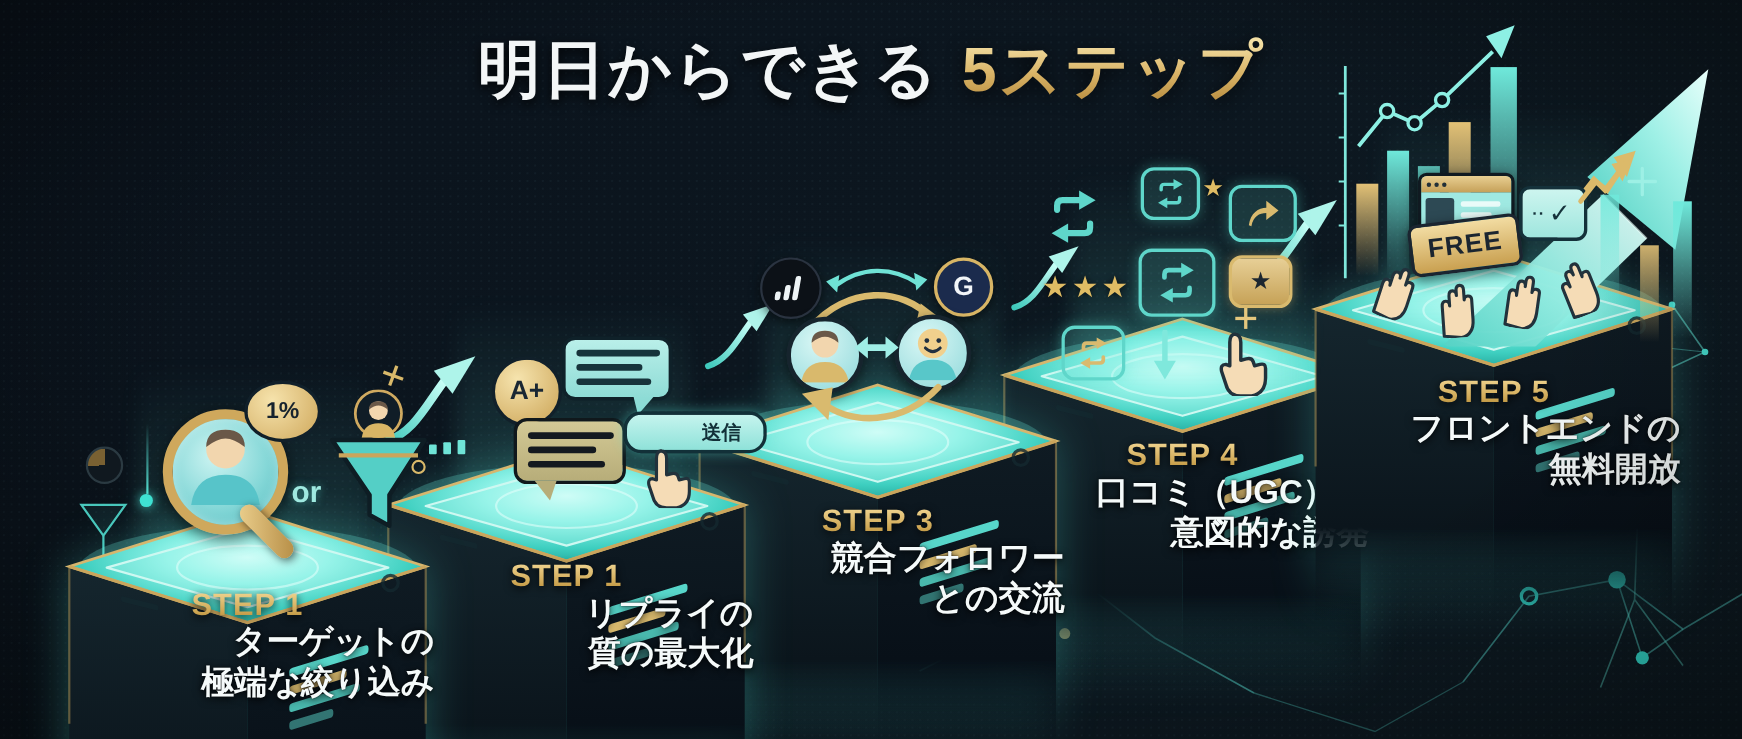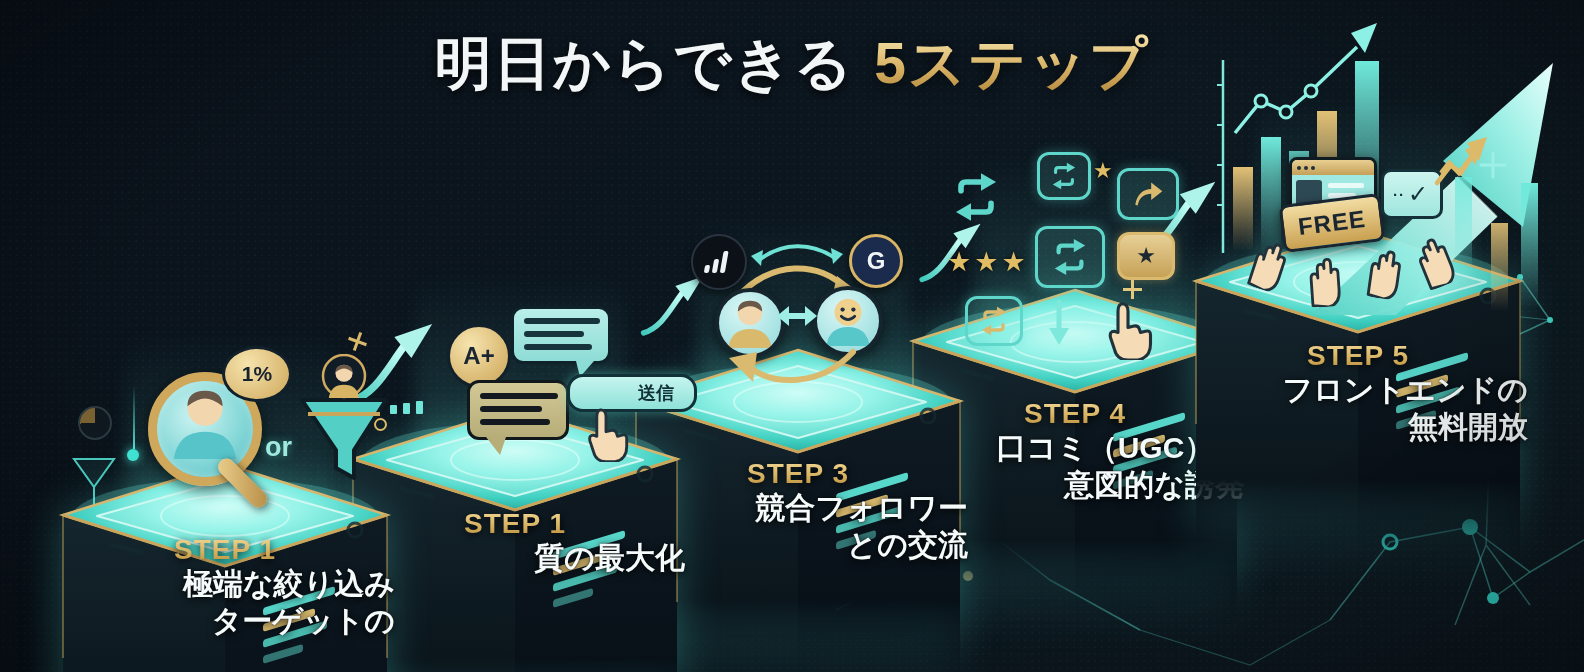--- a/index.html
+++ b/index.html
@@ -279,31 +279,32 @@
   </div>
   <div class="abs mini-dots" style="left:390px;top:400px;z-index:6;"><b></b><b style="height:11px;"></b><b style="height:13px;"></b></div>
   <div class="abs" style="left:374px;top:418px;width:9px;height:9px;border:2px solid #d9b96a;border-radius:50%;z-index:6;"></div>
 
   <div class="abs step" style="left:55px;top:458px;z-index:5;height:214px;">
     <svg class="podium" width="340" height="340" viewBox="0 0 340 340">
         <use href="#podium"></use>
       </svg>
     <div class="abs step-text" style="top:76px;">
       <div class="step-label">STEP 1</div>
+      <div class="step-line">ターゲットの</div>
       <div class="step-line">極端な絞り込み</div>
-      <div class="step-line">ターゲットの</div>
     </div>
   </div>
 
   <div class="abs step" style="left:345px;top:402px;z-index:4;">
     <svg class="podium" width="340" height="340" viewBox="0 0 340 340">
         <use href="#podium"></use>
       </svg>
     <div class="abs step-text" style="top:106px;">
       <div class="step-label">STEP 1</div>
+      <div class="step-line">リプライの</div>
       <div class="step-line">質の最大化</div>
     </div>
   </div>
 
   <div class="abs step" style="left:628px;top:344px;z-index:3;">
     <svg class="podium" width="340" height="340" viewBox="0 0 340 340">
         <use href="#podium"></use>
       </svg>
     <div class="abs step-text" style="top:114px;">
       <div class="step-label">STEP 3</div>

